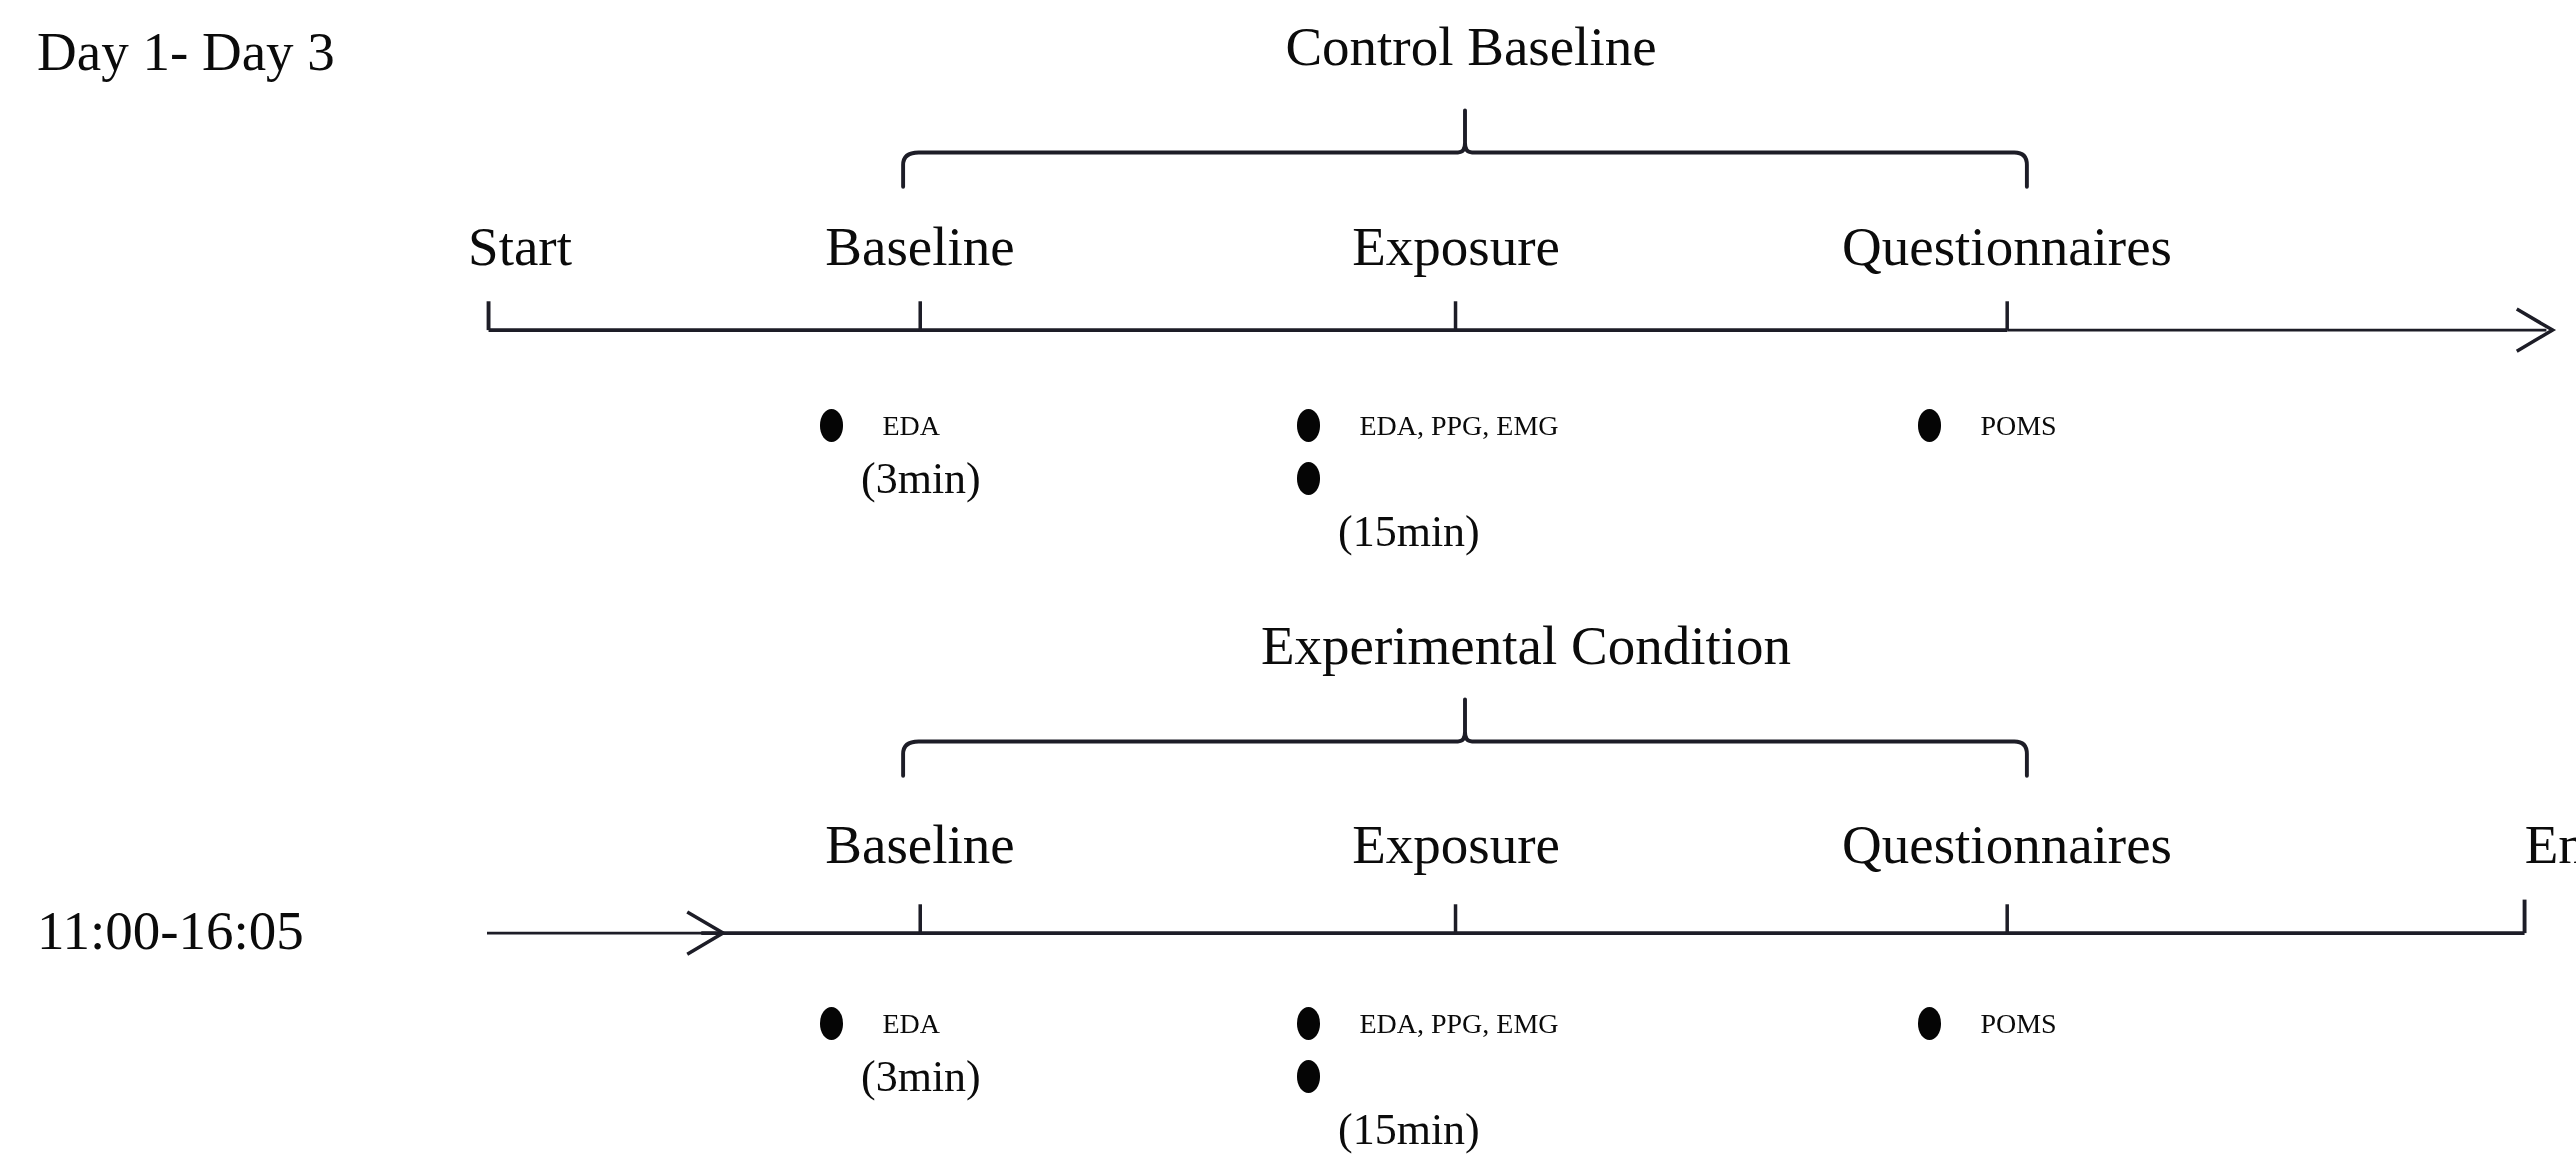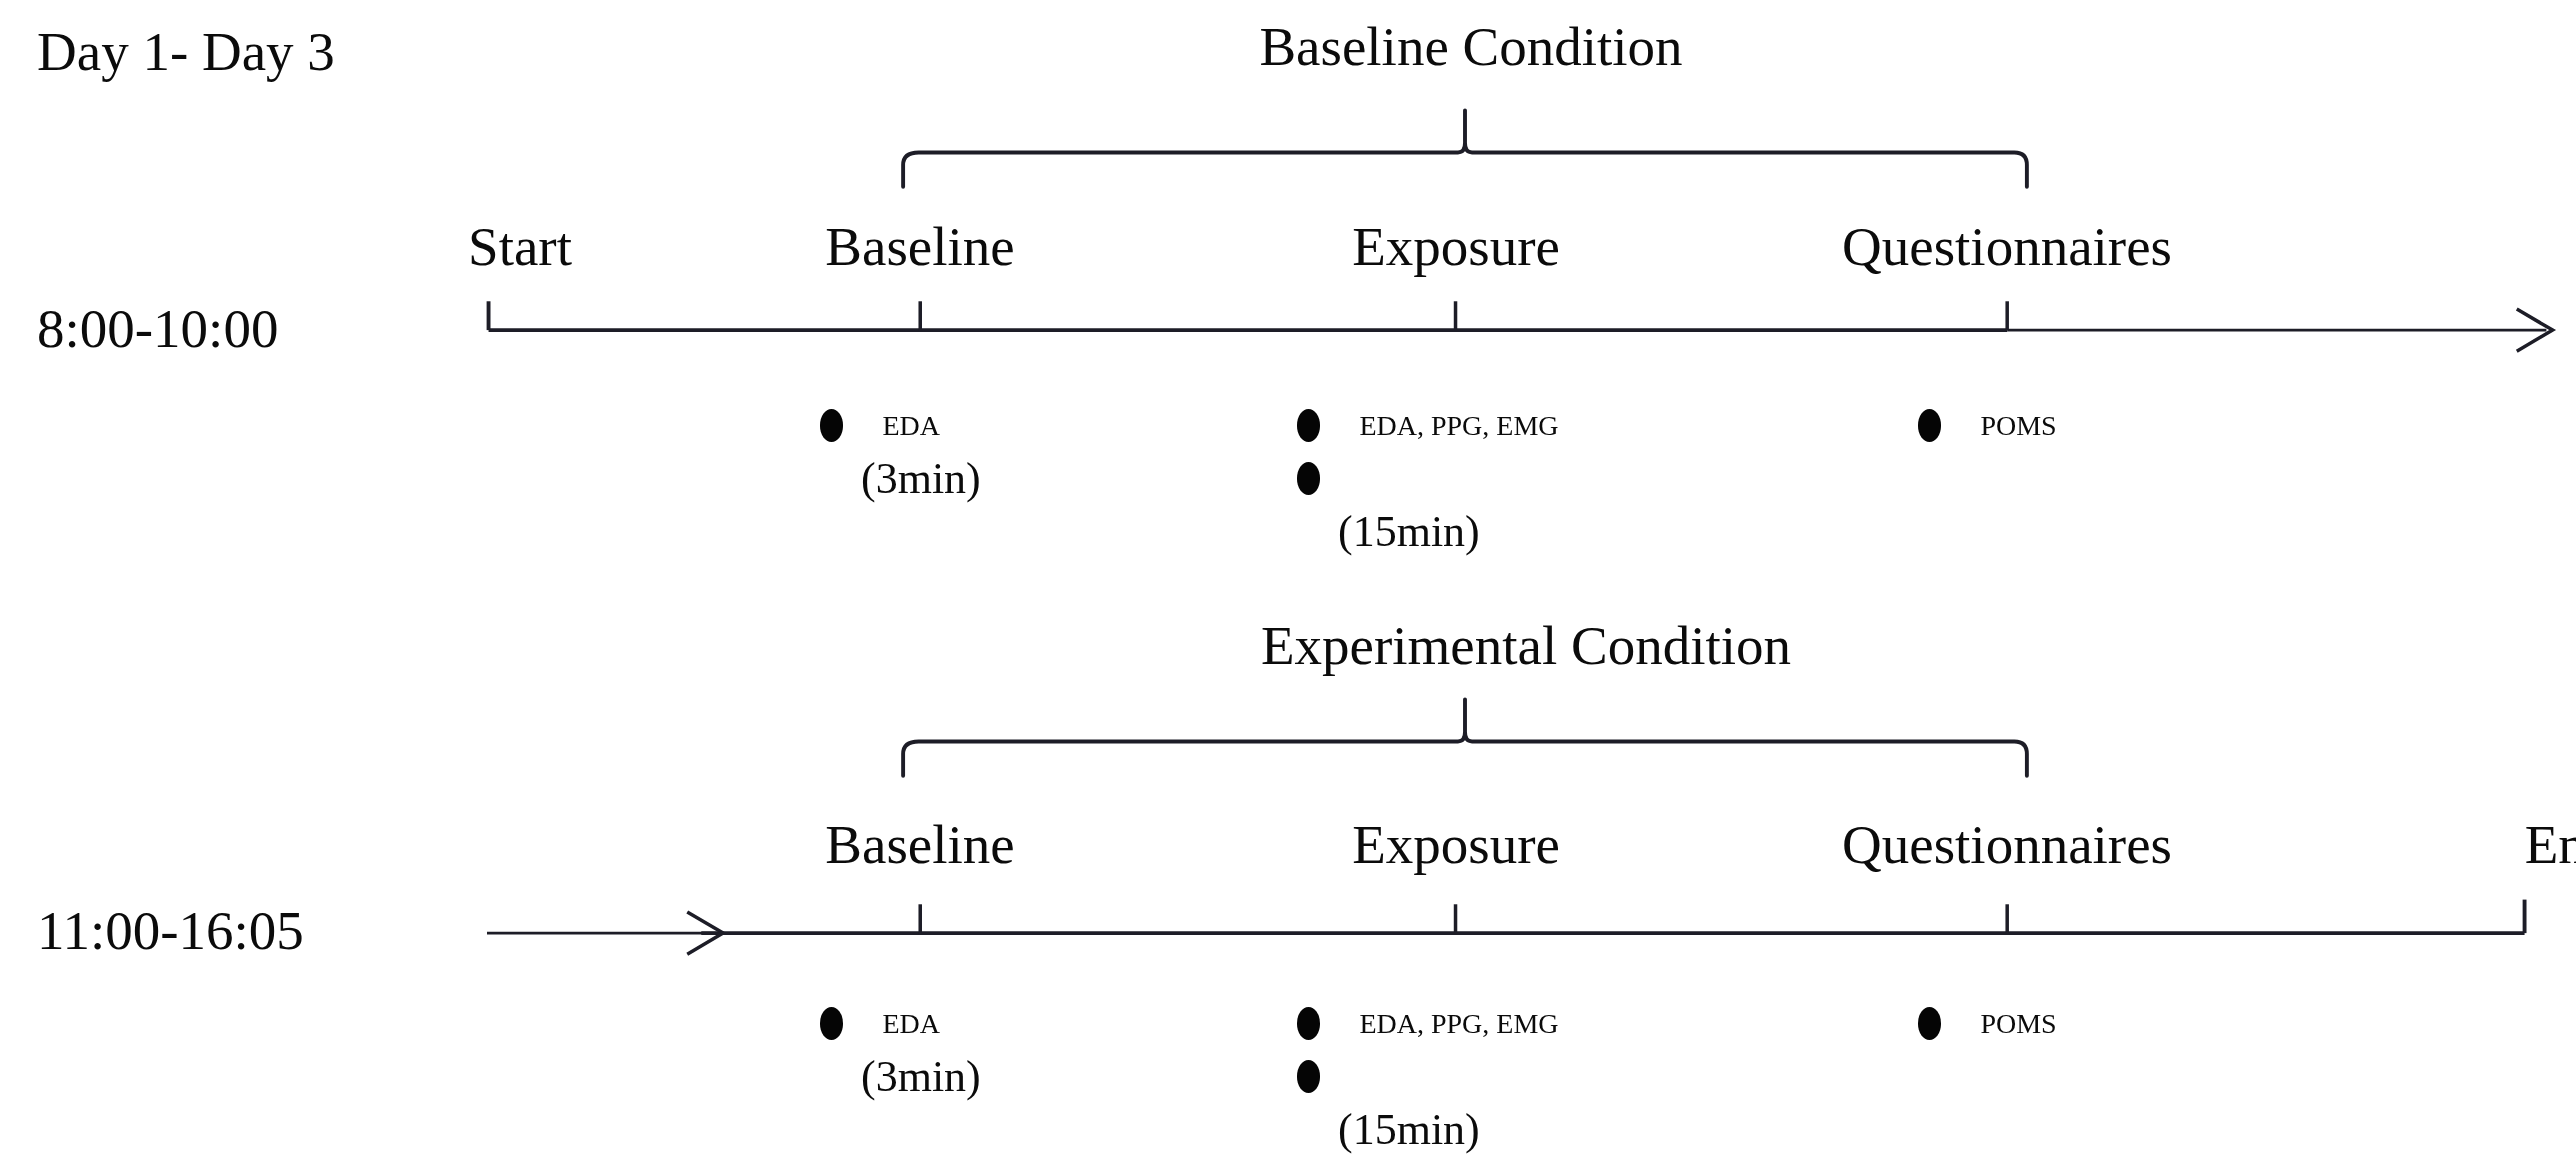--- a/index.html
+++ b/index.html
@@ -46,42 +46,41 @@
     fill: none;
   }
 </style>
 </head>
 <body>
 
 <div class="canvas">
 
   <div class="abs big" style="left:37px; top:22px;">Day 1- Day 3</div>
 
-  <div class="abs title centered" style="left:1471px; top:17px;">Baseline Condition</div>
+  <div class="abs title centered" style="left:1471px; top:17px;">Control Baseline</div>
 
   <svg class="lineart" style="left:900px; top:101px;" width="1130" height="92" viewBox="0 0 1450 118">
     <path d="M 4,110 L 4,82 Q 4,66 24,66 L 716,66 Q 725,66 725,54 L 725,12 M 725,54 Q 725,66 734,66 L 1430,66 Q 1446,66 1446,82 L 1446,110" stroke-width="5" stroke-linejoin="round" stroke-linecap="round"></path>
   </svg>
 
   <div class="abs stage-label centered" style="left:520px; top:217px;">Start</div>
   <div class="abs stage-label centered" style="left:920px; top:217px;">Baseline</div>
   <div class="abs stage-label centered" style="left:1456px; top:217px;">Exposure</div>
   <div class="abs stage-label centered" style="left:2007px; top:217px;">Questionnaires</div>
 
   <svg class="lineart" style="left:0px; top:295px;" width="2576" height="78" viewBox="0 0 3306 100">
     <path d="M 627,45 H 2576" stroke-width="5"></path>
     <path d="M 2576,45 H 3268" stroke-width="3.5"></path>
     <path d="M 3230,18 L 3276,45 L 3230,72" stroke-width="4.5" stroke-linejoin="miter"></path>
     <path d="M 627,8 V 45" stroke-width="5"></path>
     <path d="M 1181,8 V 45" stroke-width="4.5"></path>
     <path d="M 1868,8 V 45" stroke-width="4.5"></path>
     <path d="M 2576,8 V 45" stroke-width="4.5"></path>
   </svg>
 
-  <div class="abs time-label" style="left:37px; top:299px;">8:00-10:00</div>
 
   <div class="bullet-group" style="left:820px; top:399px;">
     <div class="bullet-row">
       <span class="dot"></span>
       <span>EDA</span>
     </div>
     <div class="dur-row">(3min)</div>
   </div>
 
   <div class="bullet-group" style="left:1297px; top:399px;">

